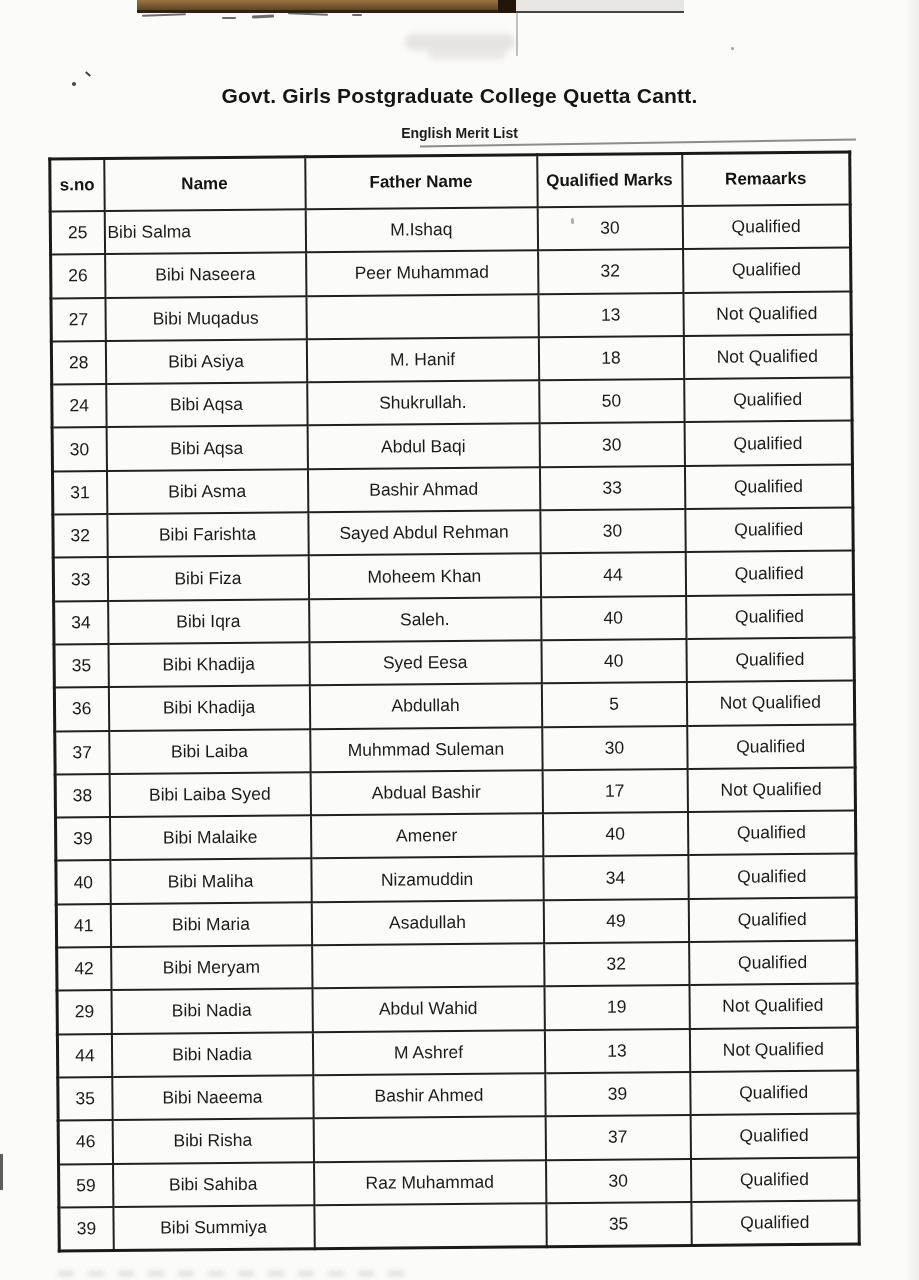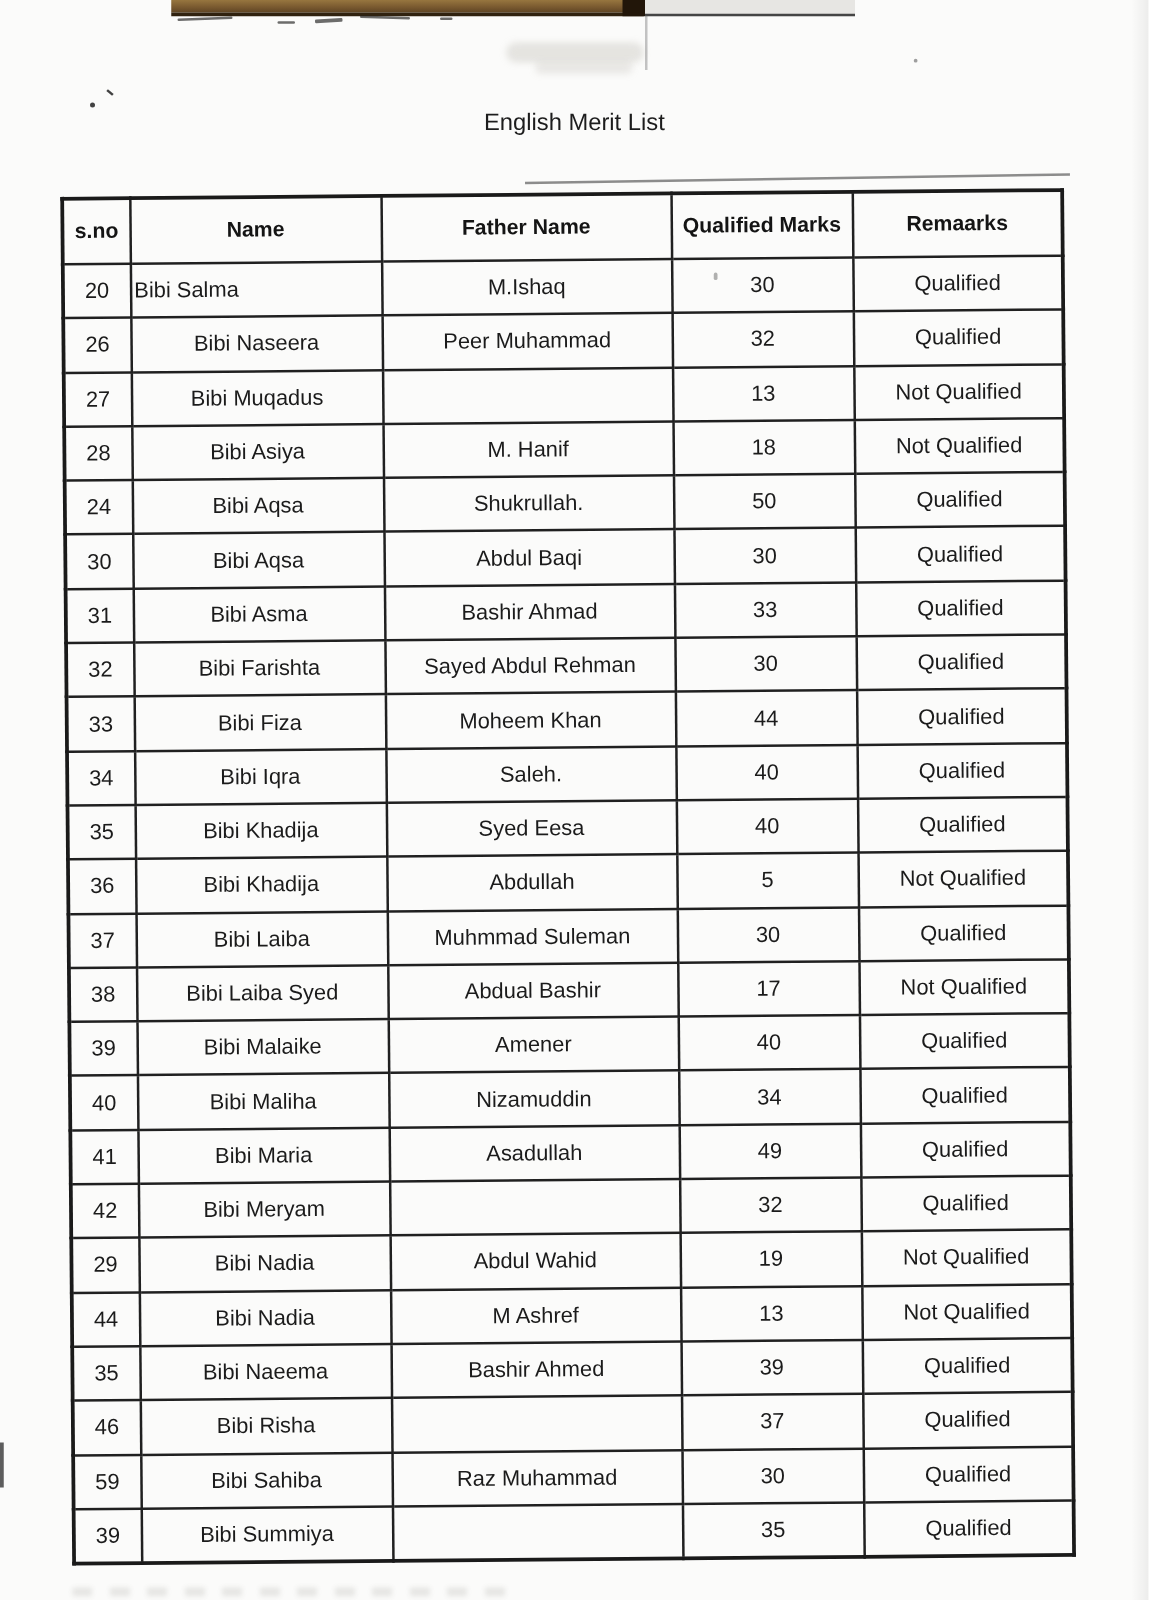--- a/index.html
+++ b/index.html
@@ -62,21 +62,21 @@
     background:rgba(40,40,40,.75);
   }
   .smudge-bottom{
     position:absolute;left:58px;top:1270px;width:350px;height:7px;
     background:repeating-linear-gradient(90deg,rgba(120,118,110,.35) 0 16px,rgba(0,0,0,0) 16px 30px);
     filter:blur(2px);opacity:.45;
   }
   
   .title-block{position:absolute;left:0;top:84px;width:919px;text-align:center;}
   .title-main{font-size:21px;font-weight:bold;letter-spacing:.2px;color:#151515;line-height:24px;}
-  .title-sub{font-size:19px;font-weight:normal;color:#1d1d1d;line-height:26px;margin-top:2px;}
+  .title-sub{font-size:14px;font-weight:bold;color:#1d1d1d;line-height:26px;margin-top:12px;}
   
   .table-wrap{
     position:absolute;left:53px;top:154px;width:800px;
     transform:rotate(-0.5deg);
     transform-origin:center center;
   }
   table.merit{
     width:800px;border-collapse:collapse;
     border:3px solid #1a1a1a;
     table-layout:fixed;
@@ -118,20 +118,21 @@
   <div class="dot dot2"></div>
   <div class="dot dot3"></div>
   <div class="smudge-top"></div>
   <div class="smudge-top2"></div>
   <div class="ghostline"></div>
   <div class="edge-right"></div>
   <div class="notch-left"></div>
   <div class="smudge-bottom"></div>
 
   <div class="title-block">
+    <div class="title-main">Govt. Girls Postgraduate College Quetta Cantt.</div>
     <div class="title-sub">English Merit List</div>
   </div>
 
   <div class="table-wrap">
     <table class="merit">
       <colgroup>
         <col class="col-sno">
           <col class="col-name">
           <col class="col-father">
           <col class="col-marks">
@@ -141,21 +142,21 @@
         <tr>
           <th>s.no</th>
           <th>Name</th>
           <th>Father Name</th>
           <th>Qualified Marks</th>
           <th>Remaarks</th>
         </tr>
       </thead>
       <tbody>
           <tr>
-            <td>20</td>
+            <td>25</td>
             <td style="text-align: left; padding-left: 2px;">Bibi Salma</td>
             <td>M.Ishaq</td>
             <td>30</td>
             <td>Qualified</td>
           </tr>
           <tr>
             <td>26</td>
             <td>Bibi Naseera</td>
             <td>Peer Muhammad</td>
             <td>32</td>

